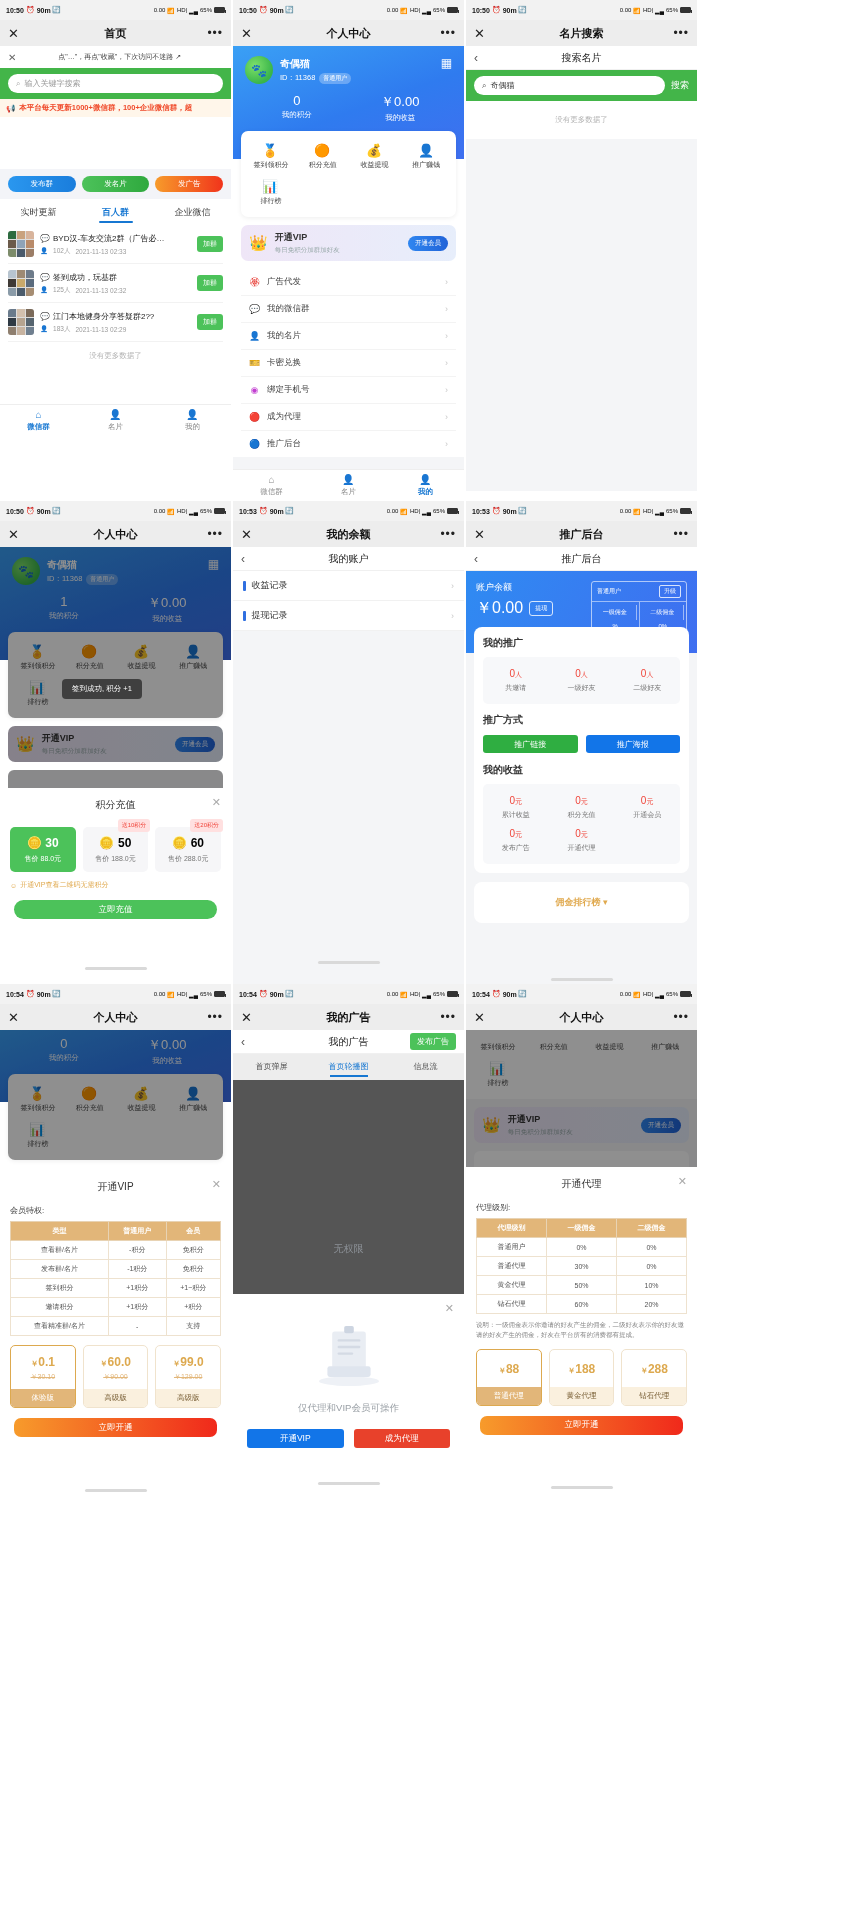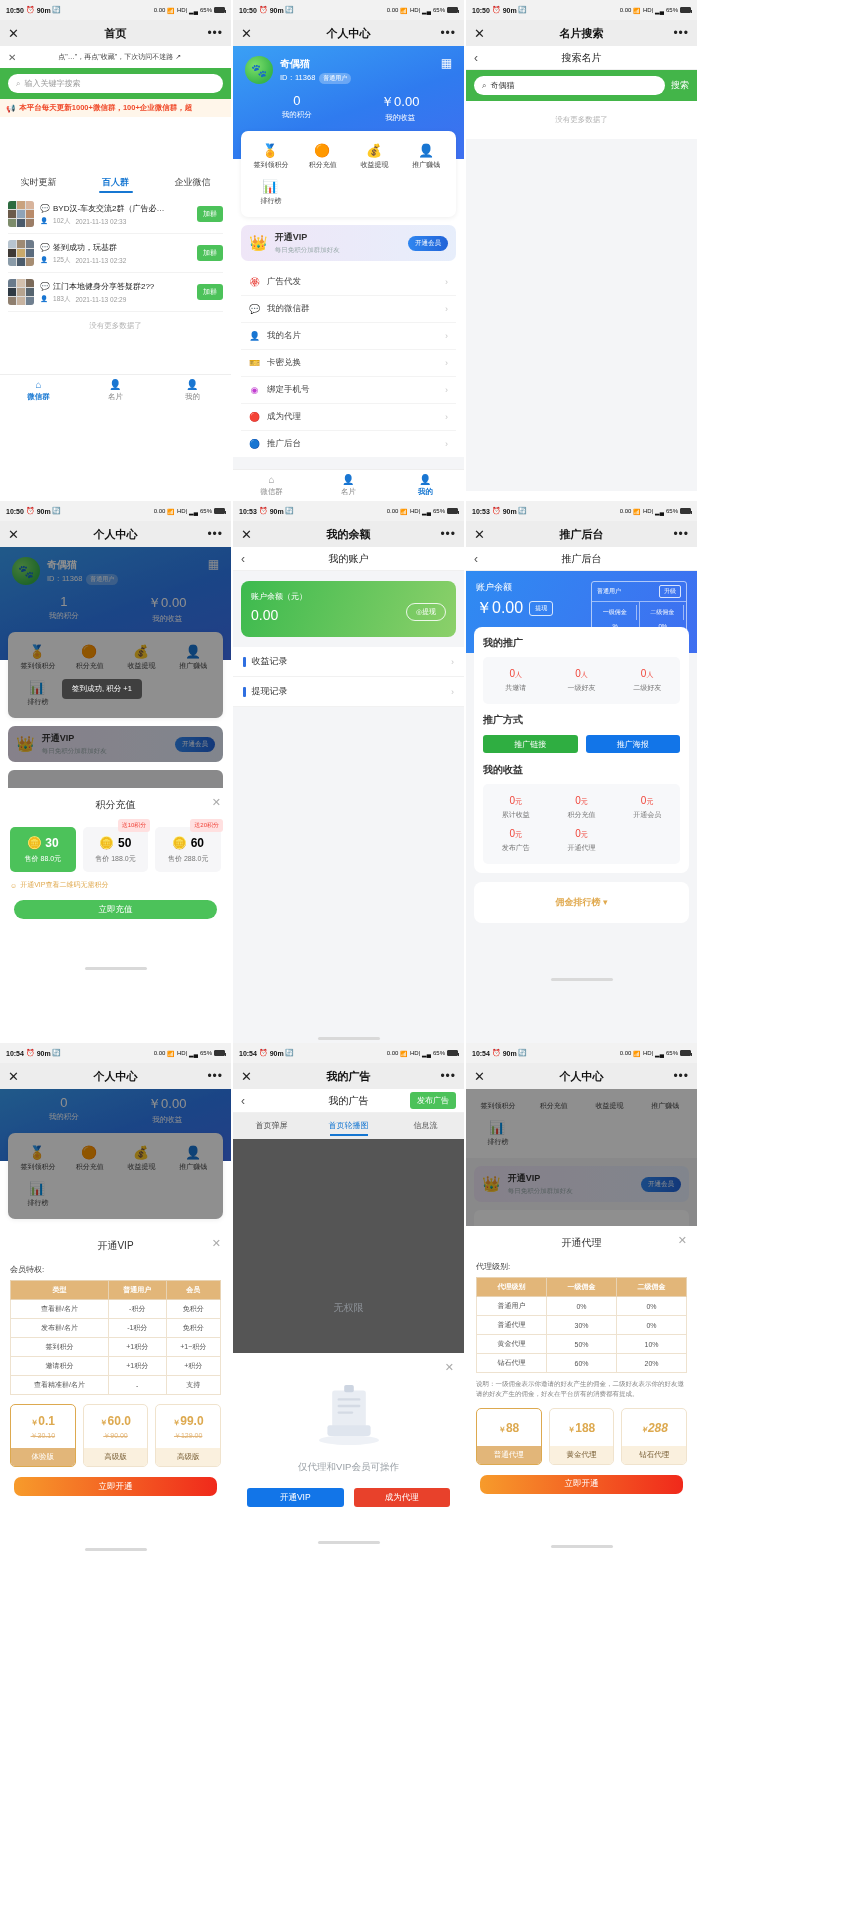--- a/index.html
+++ b/index.html
@@ -275,20 +275,25 @@
       <div class="searchbox">
         <span>⌕</span>
         <span>输入关键字搜索</span>
       </div>
     </div>
     <div class="notice">
       <span>📢</span>
       <span>本平台每天更新1000+微信群，100+企业微信群，超</span>
     </div>
     <div style="height:52px;background:#fff;"></div>
+    <div class="pills">
+      <div class="pill blue">发布群</div>
+      <div class="pill green">发名片</div>
+      <div class="pill orange">发广告</div>
+    </div>
     <div class="tabs">
       <div class="tab">实时更新</div>
       <div class="tab active">百人群</div>
       <div class="tab">企业微信</div>
     </div>
     <div class="glist">
       <div class="gitem">
         <div class="gavatar">
           <i style="background:#2d6b3f"></i>
             <i style="background:#c9a27e"></i>
@@ -690,27 +695,20 @@
       </div>
     </div>
     <div class="wxnav">
       <span class="x">✕</span>
       <span class="ttl">我的余额</span>
       <span class="dots">•••</span>
     </div>
     <div class="pnav">
       <span class="bk">‹</span>
       <span class="ttl">我的账户</span>
-    </div>
-    <div class="balcard">
-      <div class="lab">账户余额（元）</div>
-      <div class="amt">0.00</div>
-      <div class="wbtn">
-        <span>◎</span><span>提现</span>
-      </div>
     </div>
     <div class="rowlink">
       <span class="bar"></span>
       <span>收益记录</span>
       <span class="chev">›</span>
     </div>
     <div class="rowlink">
       <span class="bar"></span>
       <span>提现记录</span>
       <span class="chev">›</span>
@@ -1109,21 +1107,21 @@
           </div>
           <div class="bt">普通代理</div>
         </div>
         <div class="pcardx">
           <div class="top" style="padding:12px 0 11px;">
             <div class="p"><small>￥</small><span>188</span></div>
           </div>
           <div class="bt">黄金代理</div>
         </div>
         <div class="pcardx">
-          <div class="top" style="padding:12px 0 11px;font-style:italic;">
+          <div class="top" style="padding:12px 0 11px;">
             <div class="p"><small>￥</small><span>288</span></div>
           </div>
           <div class="bt">钻石代理</div>
         </div>
       </div>
       <div class="bigbtn orange">立即开通</div>
       <div style="height:44px;"></div>
       <div class="homebar">
           <i></i>
         </div>

